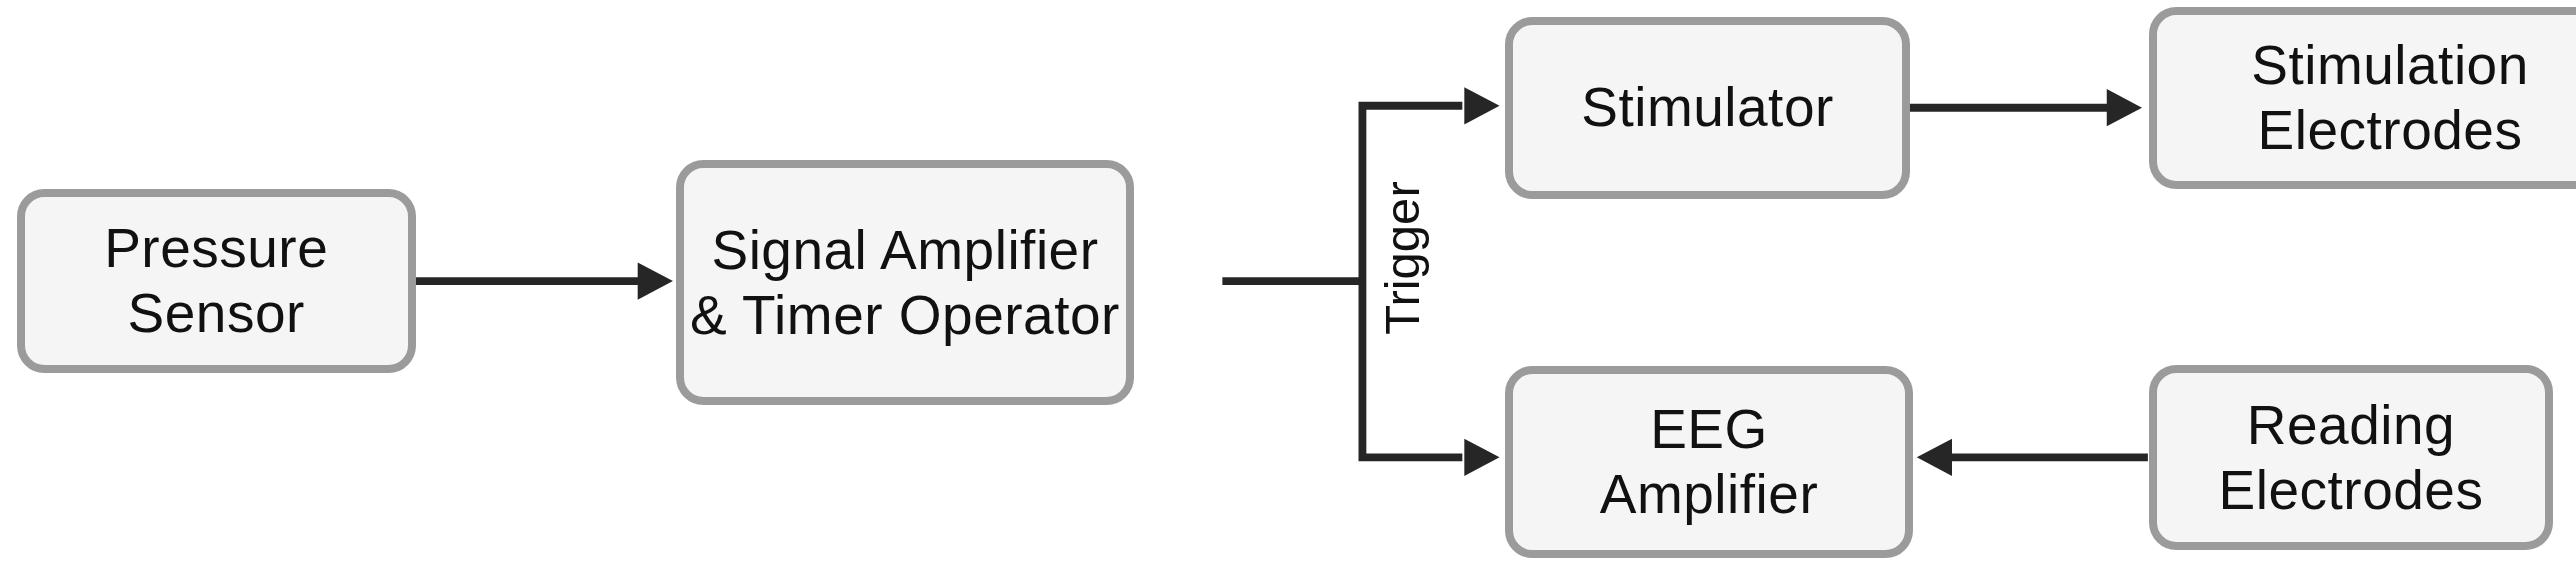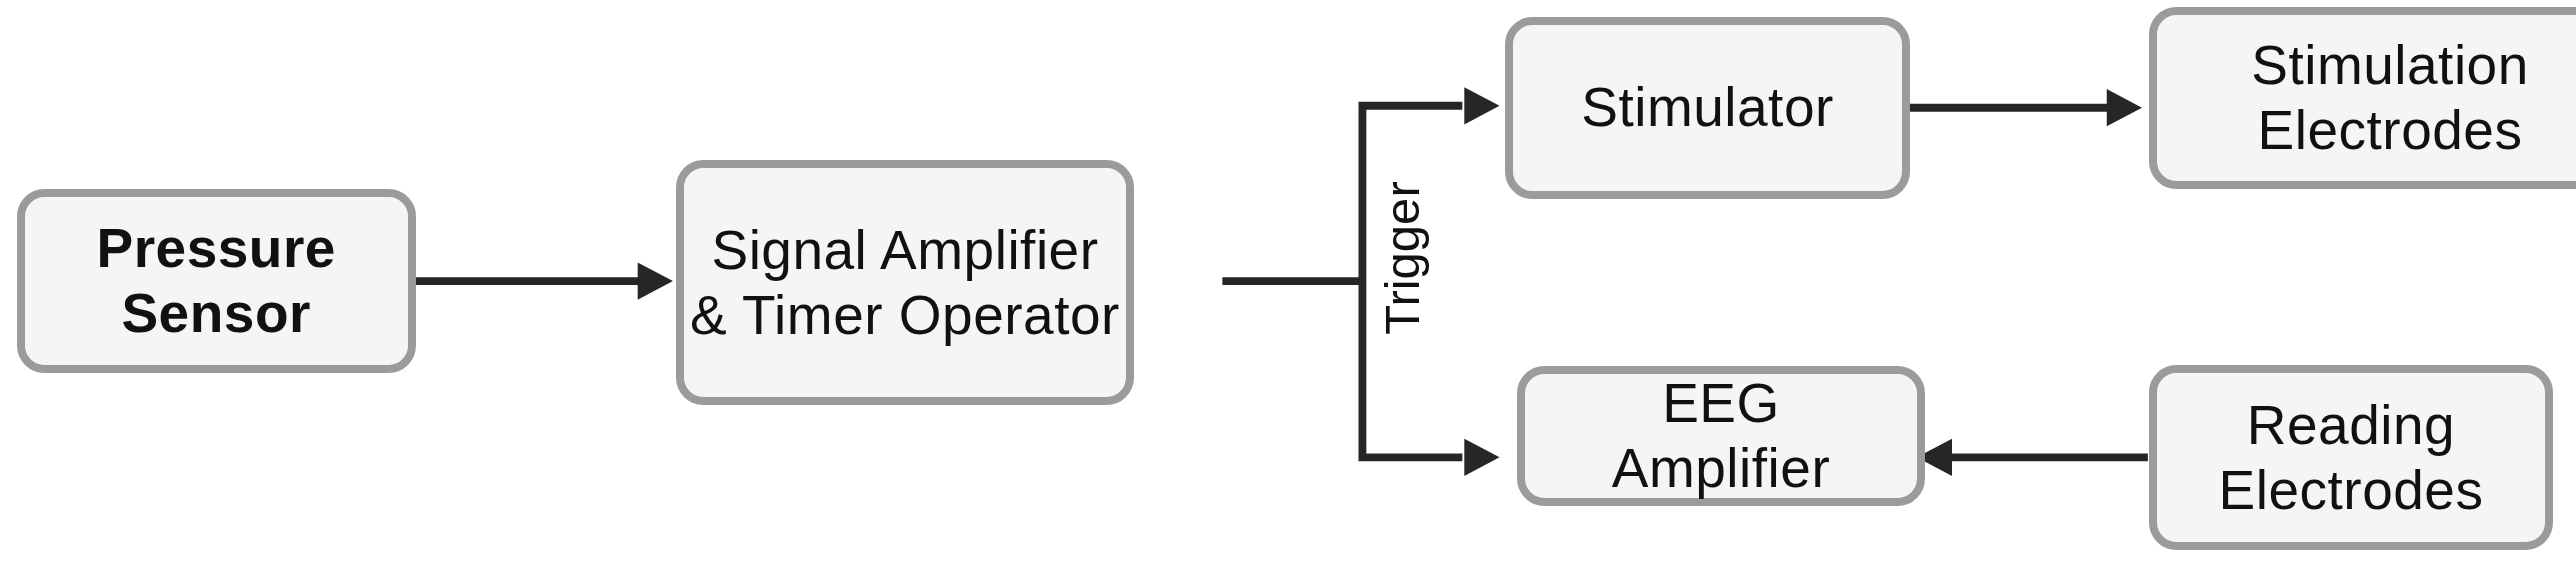--- a/index.html
+++ b/index.html
@@ -42,25 +42,25 @@
     letter-spacing: 0.5px;
   }
   .edge-label {
     position: absolute;
     transform: translate(-50%, -50%) rotate(-90deg);
     white-space: nowrap;
     font-size: 49px;
     color: var(--text);
   }
   
-  .n-pressure   { left: 16.7px;   top: 189px; width: 399px; height: 184px; font-weight: bold; }
+  .n-pressure   { left: 16.7px;   top: 189px; width: 399px; height: 184px; }
   .n-signal     { left: 676px;  top: 160px; width: 458px; height: 245px; }
   .n-stimulator { left: 1505px; top: 16.7px;  width: 405px; height: 182px; text-align: center; }
   .n-stimelec   { left: 2149px; top: 7px;  width: 482px; height: 182px; }
-  .n-eeg        { left: 1505px; top: 366px; width: 408px; height: 140px; margin-left: 12px; }
+  .n-eeg        { left: 1505px; top: 366px; width: 408px; height: 192px; }
   .n-readelec   { left: 2149px; top: 365px; width: 404px; height: 185px; }
   .l-trigger    { left: 1402px; top: 258px; }
 </style>
 </head>
 <body>
 
 <div class="canvas">
 
   <svg class="connectors" viewBox="0 0 2628 582" xmlns="http://www.w3.org/2000/svg">
 

